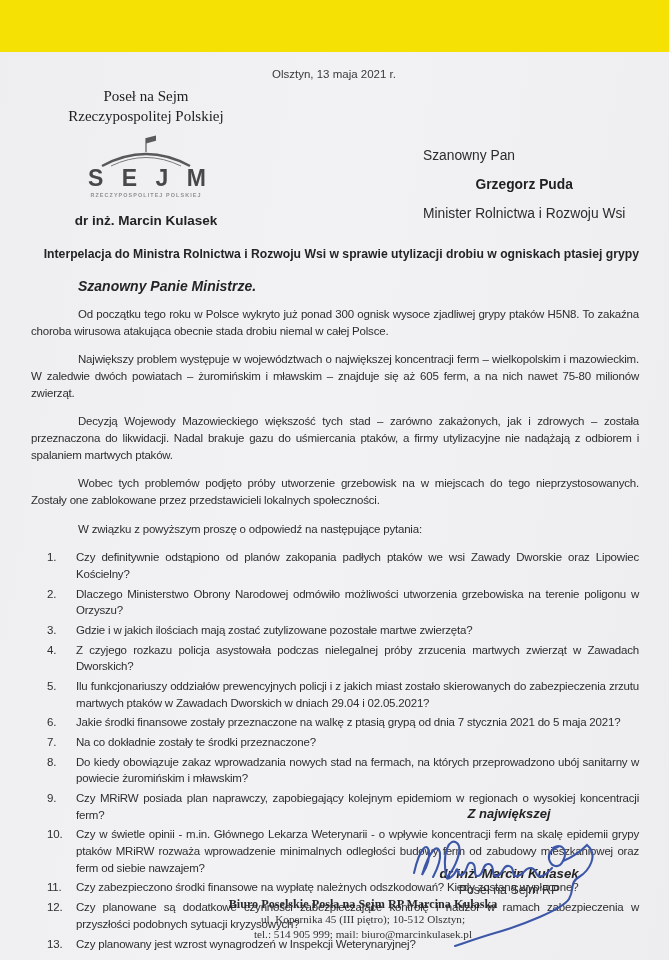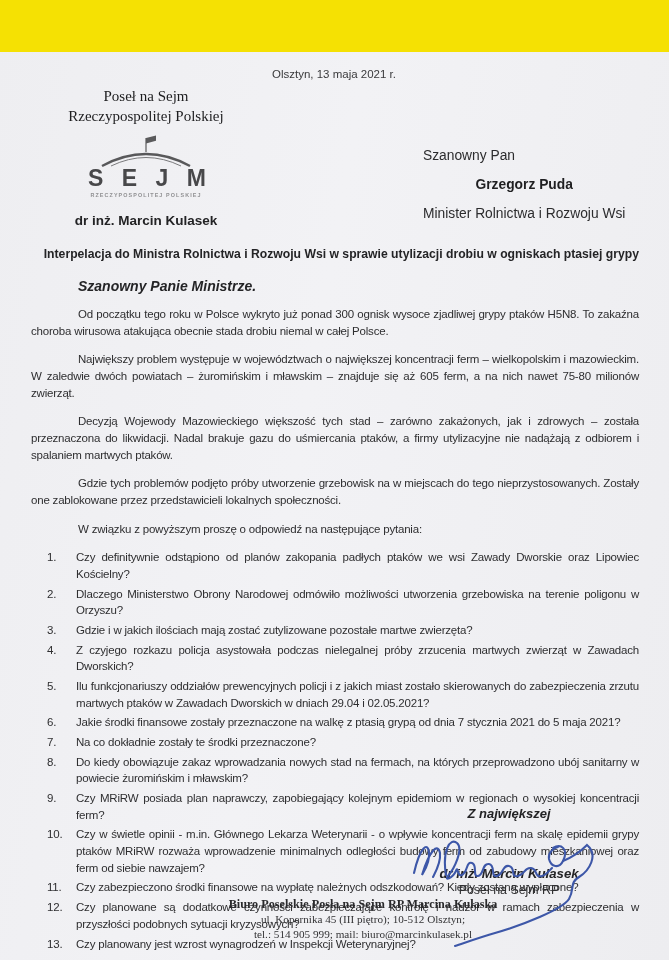--- a/index.html
+++ b/index.html
@@ -90,21 +90,21 @@
       </div>
     </div>
 
     <div class="subject">Interpelacja do Ministra Rolnictwa i Rozwoju Wsi w sprawie utylizacji drobiu w ogniskach ptasiej grypy</div>
     <div class="greeting">Szanowny Panie Ministrze.</div>
 
     <div id="paragraphs">
         <p class="para">Od początku tego roku w Polsce wykryto już ponad 300 ognisk wysoce zjadliwej grypy ptaków H5N8. To zakaźna choroba wirusowa atakująca obecnie stada drobiu niemal w całej Polsce.</p>
         <p class="para">Największy problem występuje w województwach o największej koncentracji ferm – wielkopolskim i mazowieckim. W zaledwie dwóch powiatach – żuromińskim i mławskim – znajduje się aż 605 ferm, a na nich nawet 75-80 milionów zwierząt.</p>
         <p class="para">Decyzją Wojewody Mazowieckiego większość tych stad – zarówno zakażonych, jak i zdrowych – została przeznaczona do likwidacji. Nadal brakuje gazu do uśmiercania ptaków, a firmy utylizacyjne nie nadążają z odbiorem i spalaniem martwych ptaków.</p>
-        <p class="para">Gdzie tych problemów podjęto próby utworzenie grzebowisk na w miejscach do tego nieprzystosowanych. Zostały one zablokowane przez przedstawicieli lokalnych społeczności.</p>
+        <p class="para">Wobec tych problemów podjęto próby utworzenie grzebowisk na w miejscach do tego nieprzystosowanych. Zostały one zablokowane przez przedstawicieli lokalnych społeczności.</p>
         <p class="para">W związku z powyższym proszę o odpowiedź na następujące pytania:</p>
       </div>
     <ol id="questions">
         <li>
           <span class="qnum">1.</span>
           <span class="qtxt">Czy definitywnie odstąpiono od planów zakopania padłych ptaków we wsi Zawady Dworskie oraz Lipowiec Kościelny?</span>
         </li>
         <li>
           <span class="qnum">2.</span>
           <span class="qtxt">Dlaczego Ministerstwo Obrony Narodowej odmówiło możliwości utworzenia grzebowiska na terenie poligonu w Orzyszu?</span>

